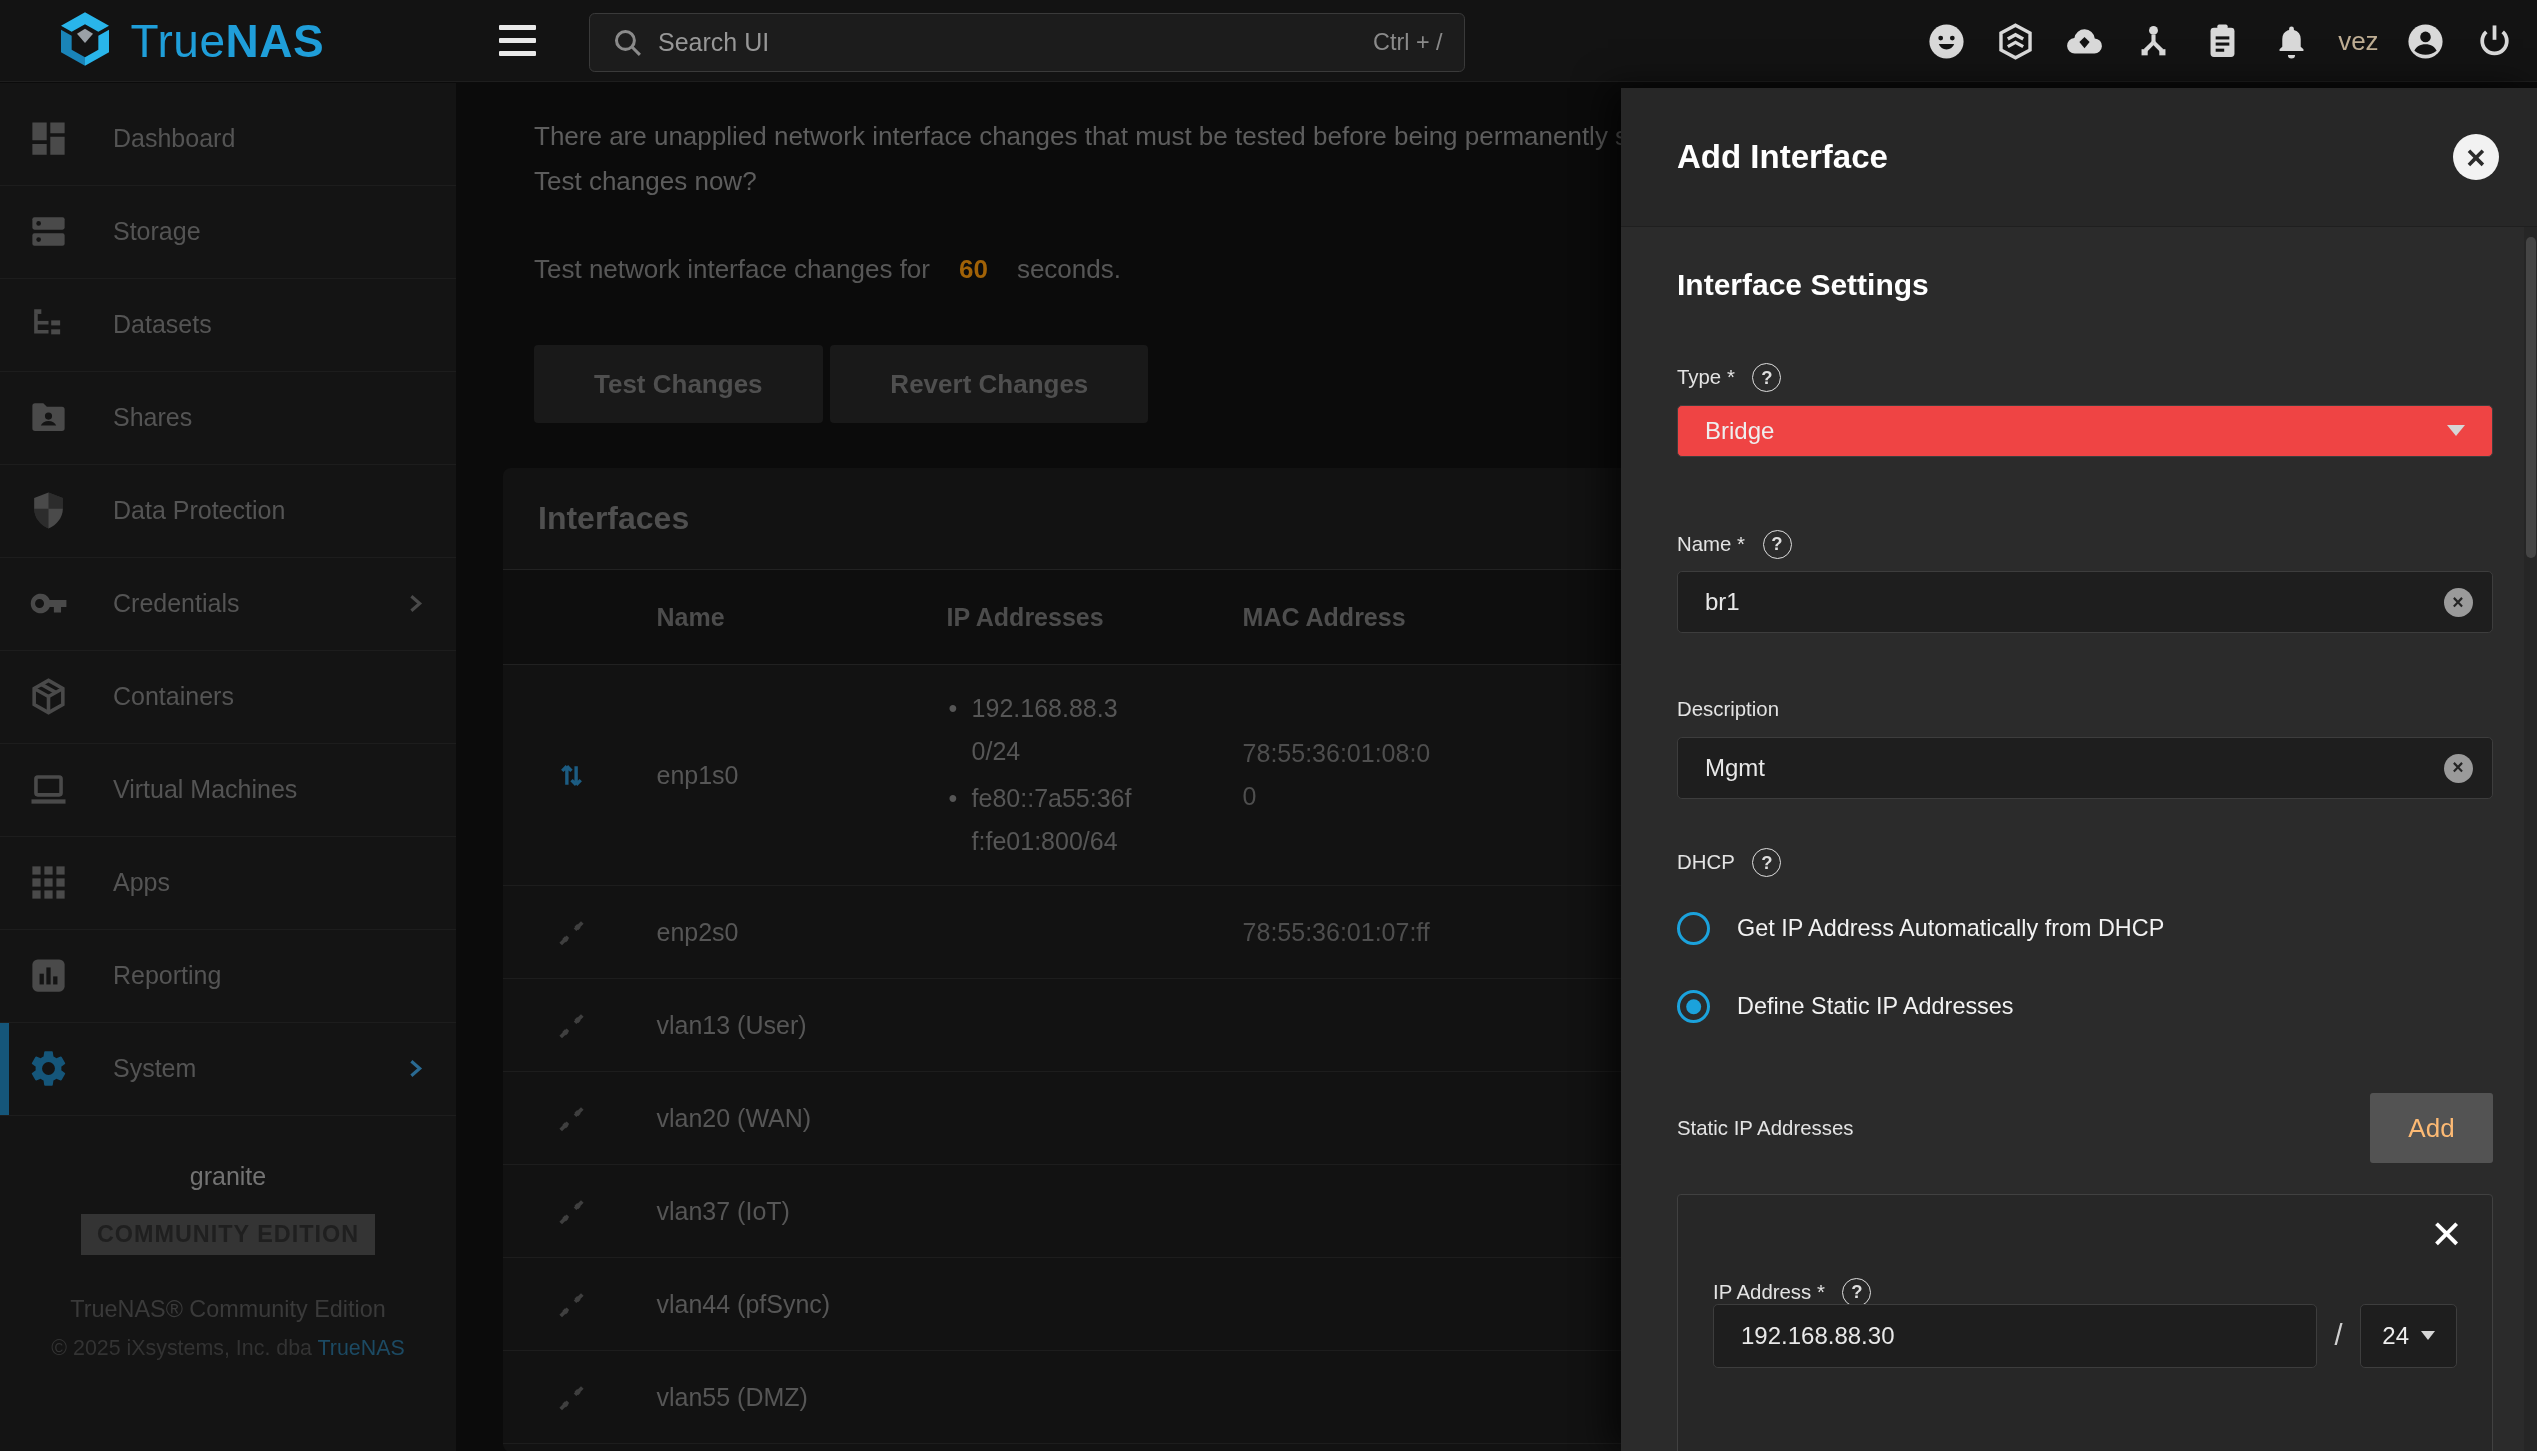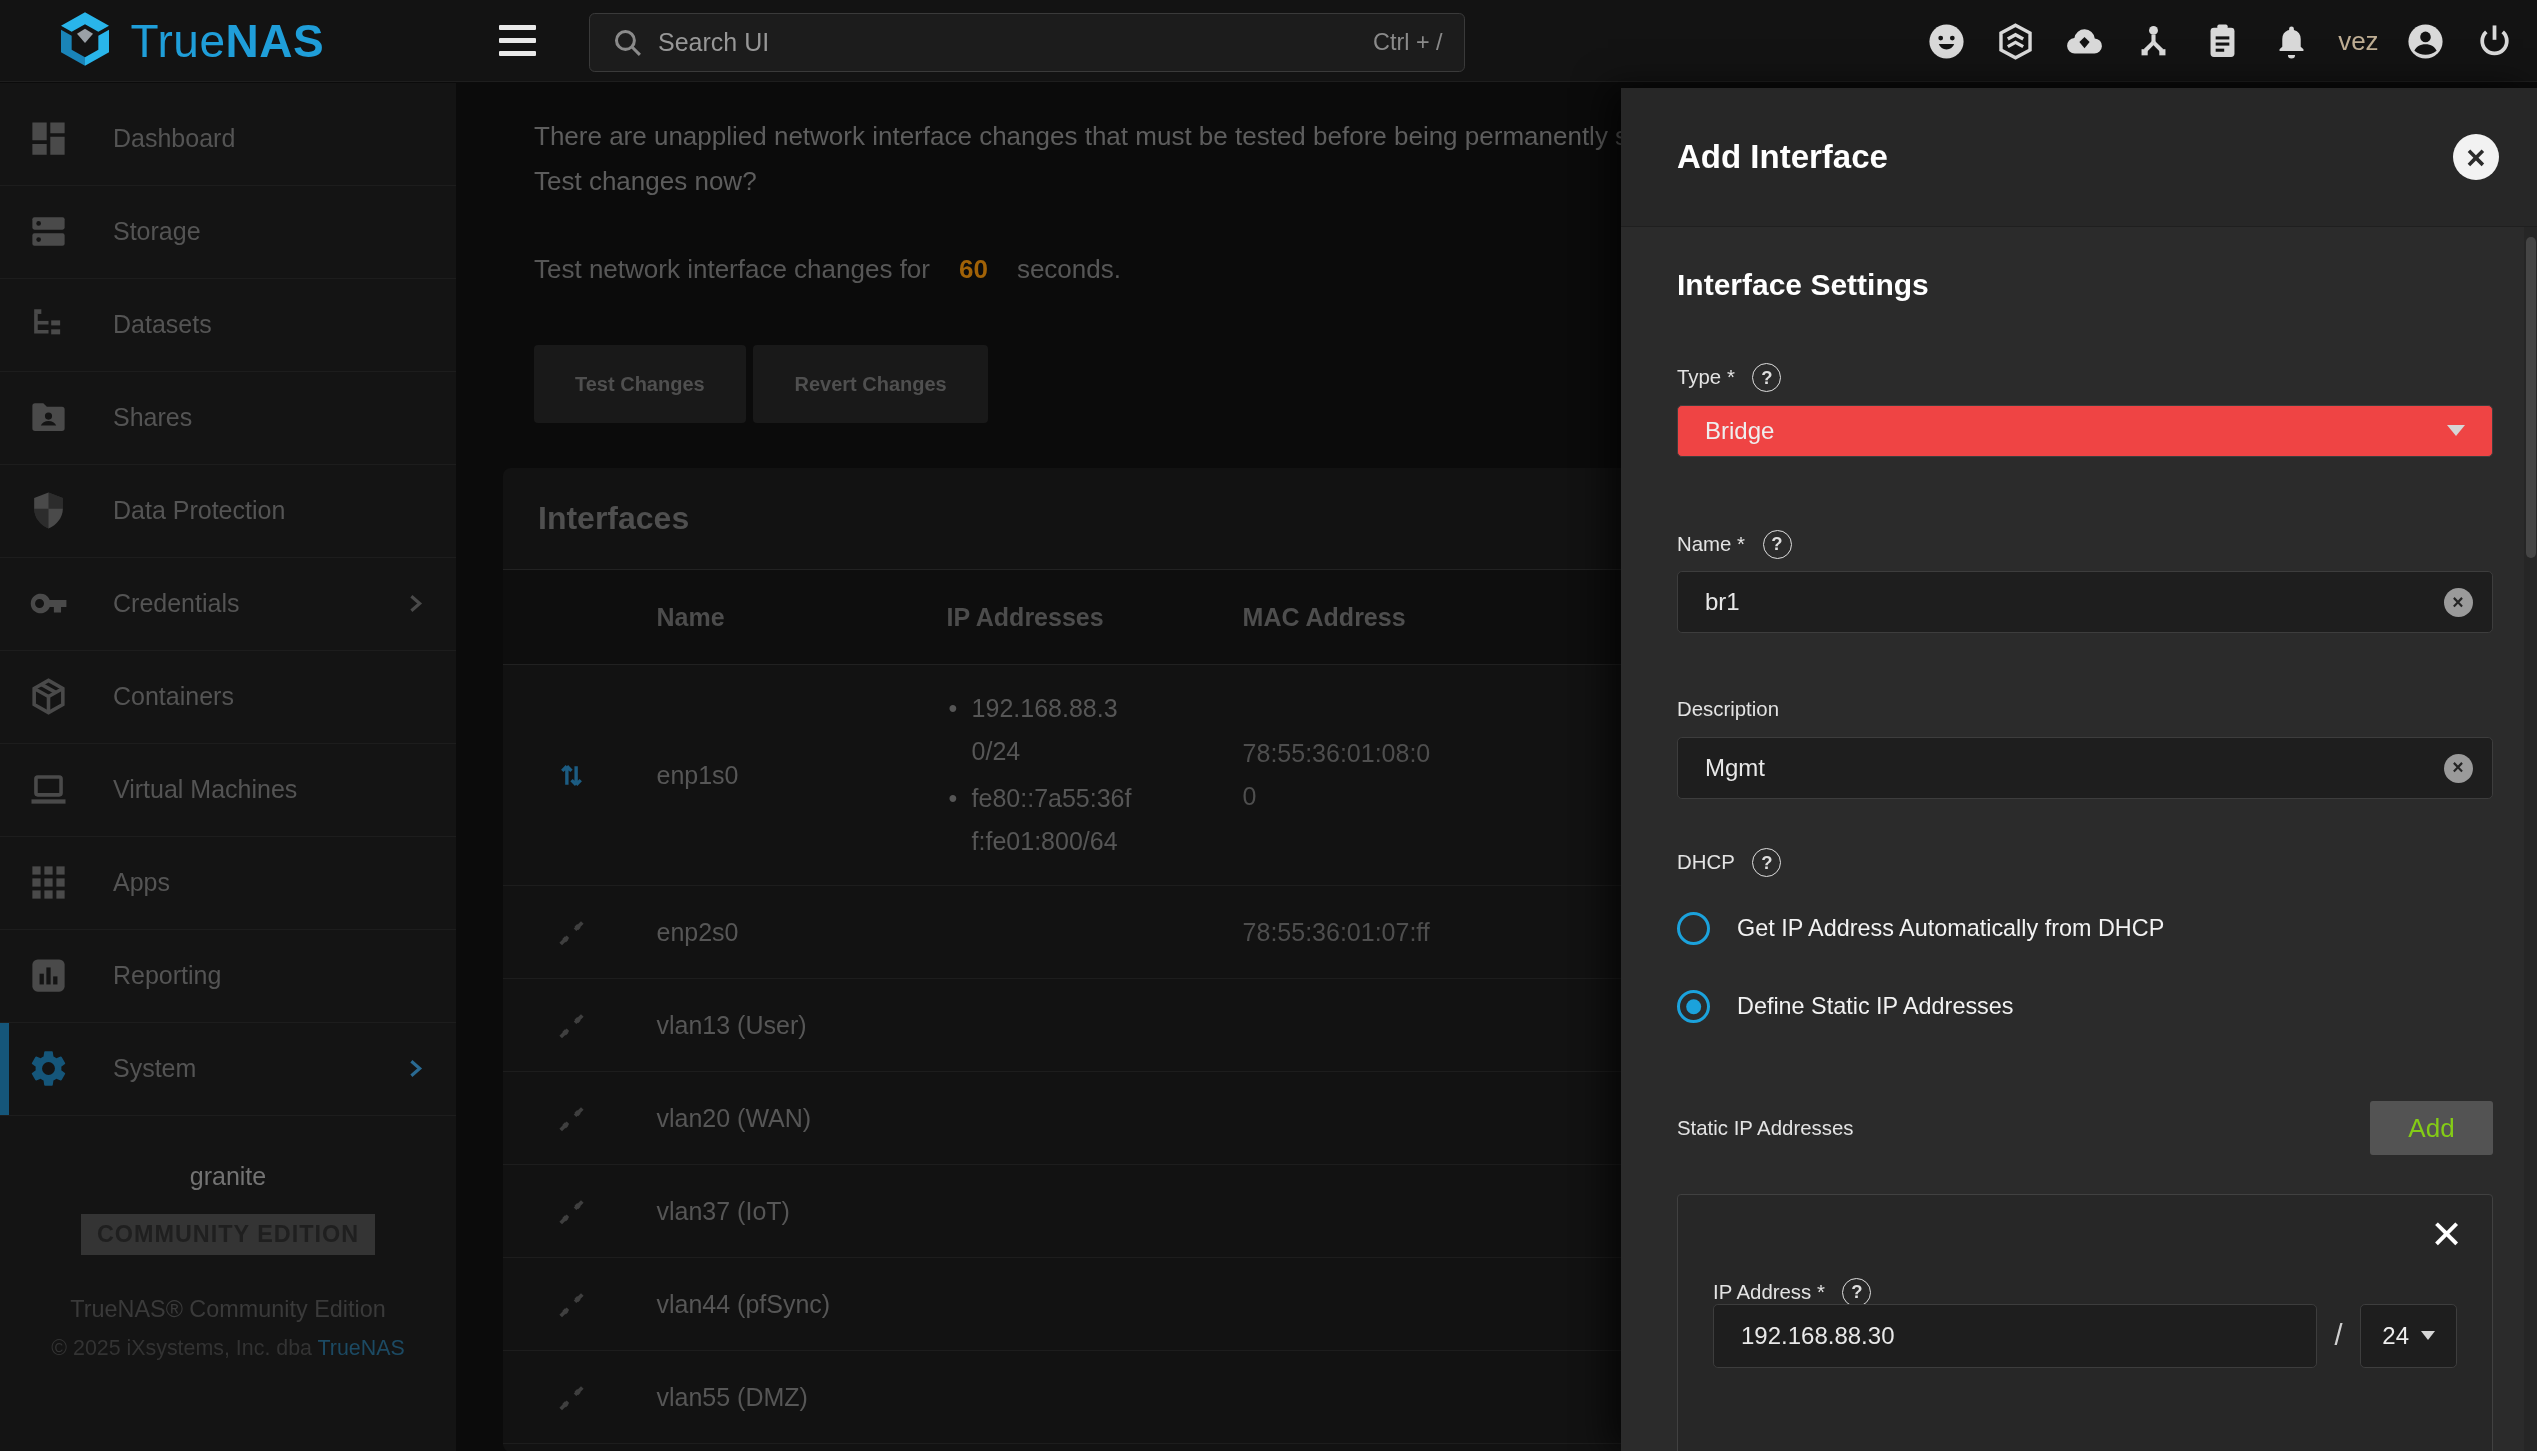--- a/index.html
+++ b/index.html
@@ -41,21 +41,21 @@
   .sf-edition { margin-top:41px; font-size:23.4px; color:#3a3a3a; }
   .sf-copy { margin-top:12.7px; font-size:21.4px; color:#333333; }
   .sf-copy a { color:#1c4a63; text-decoration:none; }
 
   
   .main { position:absolute; left:456px; top:83px; width:2082px; height:1369px; background:#0b0b0b; overflow:hidden; }
   .alert { position:absolute; left:78px; top:31px; white-space:nowrap; font-size:26px; color:#5d5d5d; line-height:45px; }
   .testline { position:absolute; left:78px; top:171px; font-size:26px; color:#575757; }
   .testline .secs { font-weight:700; color:#a16207; margin:0 29px; }
   .btn-row { position:absolute; left:78px; top:262px; display:flex; gap:7.8px; }
-  .dim-btn { height:78px; background:#191919; color:#4f4f4f; font-size:20px; font-weight:600; border:0; border-radius:3.9px; padding:0 41px; font-family:"Liberation Sans",sans-serif; cursor:pointer; }
+  .dim-btn { height:78px; background:#191919; color:#4f4f4f; font-size:26px; font-weight:600; border:0; border-radius:3.9px; padding:0 60px; font-family:"Liberation Sans",sans-serif; cursor:pointer; }
   .card { position:absolute; left:47px; top:385px; width:1988px; height:984px; background:#121212; border-radius:7.8px; overflow:hidden; }
   .card-title { height:102px; display:flex; align-items:center; padding-left:35px; border-bottom:1px solid #222; font-size:32px; font-weight:700; color:#4f4f4f; }
   .thead { height:95px; background:#0e0e0e; border-bottom:1px solid #212121; display:flex; align-items:center; font-size:25px; font-weight:600; color:#4c4c4c; }
   .trow { display:flex; align-items:center; border-bottom:1px solid #1d1d1d; font-size:25px; color:#565656; cursor:pointer; }
   .c0 { flex:0 0 136px; display:flex; justify-content:center; color:#3f3f3f; }
   .c0 svg { width:37px; height:37px; }
   .c0.blue { color:#1c5c82; }
   .c1 { flex:0 0 292px; padding-left:17.5px; }
   .c2 { flex:0 0 296px; padding-left:15.6px; }
   .c3 { flex:0 0 234px; padding-left:15.6px; color:#4e4e4e; }
@@ -85,21 +85,21 @@
   .mt-type { margin-top:62px; }
   .mt-name { margin-top:73px; }
   .mt-desc { margin-top:62px; }
   .mt-dhcp { margin-top:49px; }
   .radio-row { display:flex; align-items:center; gap:27px; height:37px; cursor:pointer; }
   .r1 { margin-top:33px; } .r2 { margin-top:41px; }
   .radio { width:33px; height:33px; border:3.9px solid #1ba2dc; border-radius:50%; position:relative; flex:0 0 auto; }
   .radio.checked::after { content:""; position:absolute; left:50%; top:50%; transform:translate(-50%,-50%); width:15.6px; height:15.6px; border-radius:50%; background:#1ba2dc; }
   .radio-lbl { font-size:23.4px; color:#f2f2f2; }
   .static-row { margin-top:68px; height:70px; display:flex; align-items:center; justify-content:space-between; }
-  .add-btn { width:123px; height:54px; background:#535353; color:#84cc16; border:0; border-radius:2.9px; font-size:26px; font-family:"Liberation Sans",sans-serif; cursor:pointer; }
+  .add-btn { width:123px; height:70px; background:#535353; color:#fdba74; border:0; border-radius:2.9px; font-size:26px; font-family:"Liberation Sans",sans-serif; cursor:pointer; }
   .ip-card { margin-top:31px; position:relative; height:409px; background:#272727; border:1px solid #414141; border-radius:3.9px; padding:0 35px; }
   .ip-close { position:absolute; right:29px; top:19.5px; color:#ffffff; font-size:39px; line-height:1; cursor:pointer; }
   .ip-lab-row { padding-top:97px; }
   .ip-input-row { margin-top:11.7px; display:flex; align-items:center; }
   .ip-input-row .textwrap { margin-top:0; width:627px; height:64px; }
   .slash { margin:0 17.5px; color:#d0d0d0; font-size:29px; }
   .mini-sel { width:101px; height:64px; background:#1e1e1e; border:1px solid #3e3e3e; border-radius:4.9px; display:flex; align-items:center; justify-content:center; gap:11.7px; cursor:pointer; }
   .mini-sel .val { font-size:24px; color:#eeeeee; }
   .mini-sel .caret { border-left-width:7.8px; border-right-width:7.8px; border-top-width:9.7px; }
   .p-scroll { position:absolute; right:0; top:139px; bottom:0; width:13.6px; background:#262626; }

